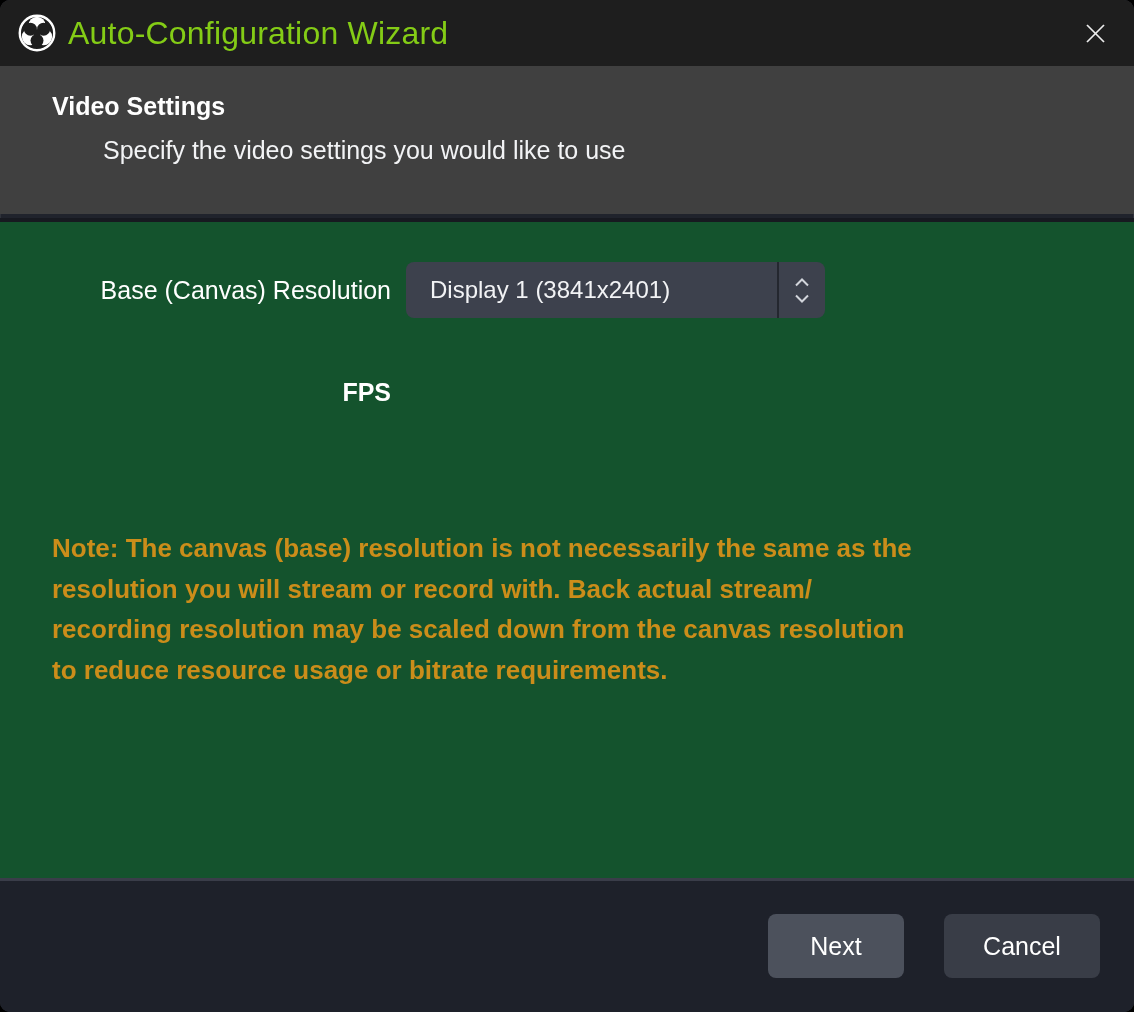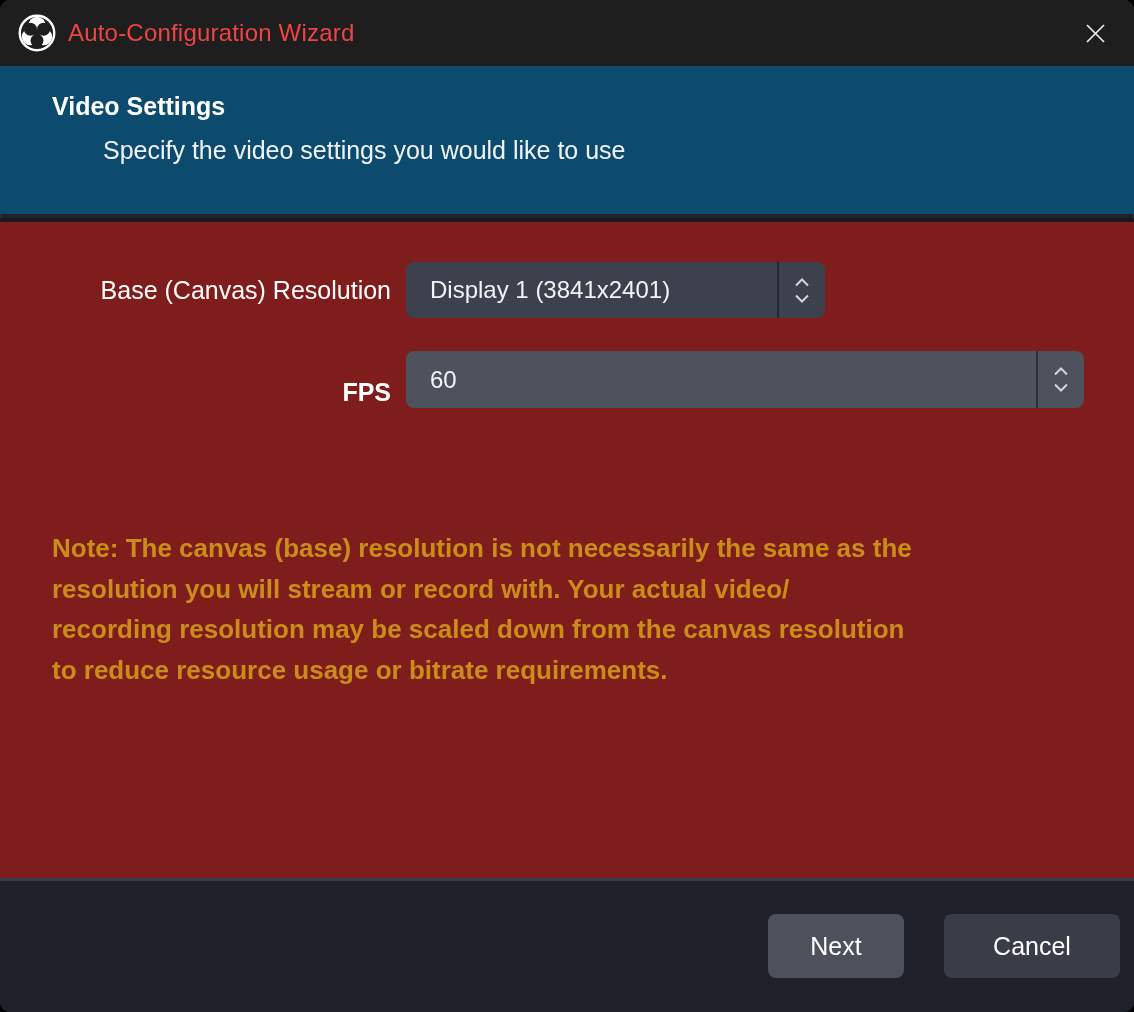--- a/index.html
+++ b/index.html
@@ -8,32 +8,32 @@
     position:relative; width:1134px; height:1012px;
     background:#20232c; border-radius:10px; overflow:hidden;
     box-shadow: inset 0 0 0 1px rgba(255,255,255,0.07);
   }
   
   .titlebar {
     position:absolute; top:0; left:0; right:0; height:66px;
     background:#1e1e1e; display:flex; align-items:center; padding:0 16px; box-sizing:border-box;
   }
   .logo-wrap { width:38px; height:38px; margin-left:2px; margin-right:12px; display:flex; align-items:center; justify-content:center; }
-  .win-title { color:#ef4444; font-size:24px; letter-spacing:0.2px; }
+  .win-title { color:#84cc16; font-size:32px; letter-spacing:0.2px; }
   .close-btn {
     margin-left:auto; width:46px; height:46px; display:flex; align-items:center; justify-content:center;
     background:transparent; border:none; cursor:pointer; padding:0;
   }
   
-  .header { position:absolute; top:66px; left:0; right:0; height:148px; background:#0c4a6e; }
+  .header { position:absolute; top:66px; left:0; right:0; height:148px; background:#404040; }
   .header-title { position:absolute; left:52px; top:26px; color:#ffffff; font-size:25px; font-weight:700; }
   .header-subtitle { position:absolute; left:103px; top:70px; color:#f2f3f5; font-size:25px; font-weight:400; }
   .header-gap { position:absolute; top:218px; left:0; right:0; height:4px; background:#171920; }
   
-  .main { position:absolute; top:222px; left:0; right:0; bottom:134px; background:#7f1d1d; }
+  .main { position:absolute; top:222px; left:0; right:0; bottom:134px; background:#14532d; }
   .field-label { position:absolute; left:0; width:391px; text-align:right; color:#ffffff; font-size:25px; }
   .combo {
     position:absolute; box-sizing:border-box; border-radius:8px; cursor:pointer;
     display:flex; align-items:center; overflow:hidden;
   }
   .combo-resolution { left:406px; top:40px; width:419px; height:56px; background:#3d414d; }
   .combo-fps        { left:406px; top:129px; width:678px; height:57px; background:#4d525d; }
   .combo-value { padding-left:24px; color:#f2f3f5; font-size:24px; flex:1 1 auto; white-space:nowrap; }
   .combo-spinner {
     width:46px; align-self:stretch; flex:0 0 auto;
@@ -47,21 +47,21 @@
   
   .footer-line { position:absolute; left:0; right:0; top:878px; height:3px; background:#3a3d49; }
   .footer { position:absolute; left:0; right:0; top:881px; bottom:0; background:#1e212a; }
   .btn {
     position:absolute; top:33px; height:64px; border:none; border-radius:8px;
     color:#ffffff; font-size:25px; font-family:"Liberation Sans", sans-serif; cursor:pointer;
     display:flex; align-items:center; justify-content:center;
   }
   .btn-back   { left:644px; width:136px; background:#393d47; }
   .btn-next   { left:768px; width:136px; background:#4c515c; }
-  .btn-cancel { left:944px; width:176px; background:#393d47; }
+  .btn-cancel { left:944px; width:156px; background:#393d47; }
 </style>
 </head>
 <body>
 
 <div class="window">
 
   <div class="titlebar">
     <span class="logo-wrap">
       <svg width="38" height="38" viewBox="0 0 24 24">
         <circle cx="12" cy="7.2" r="5.4" fill="#ffffff"></circle>
@@ -98,35 +98,24 @@
         <svg width="16" height="9" viewBox="0 0 16 9">
           <polyline points="2,7.5 8,1.5 14,7.5" fill="none" stroke="#d2d5db" stroke-width="2"></polyline>
         </svg>
         <svg width="16" height="9" viewBox="0 0 16 9">
           <polyline points="2,1.5 8,7.5 14,1.5" fill="none" stroke="#d2d5db" stroke-width="2"></polyline>
         </svg>
       </span>
     </div>
 
     <div class="field-label" style="top:156px;font-weight:bold;">FPS</div>
-    <div class="combo combo-fps">
-      <span class="combo-value">60</span>
-      <span class="combo-spinner">
-        <svg width="16" height="9" viewBox="0 0 16 9">
-          <polyline points="2,7.5 8,1.5 14,7.5" fill="none" stroke="#d2d5db" stroke-width="2"></polyline>
-        </svg>
-        <svg width="16" height="9" viewBox="0 0 16 9">
-          <polyline points="2,1.5 8,7.5 14,1.5" fill="none" stroke="#d2d5db" stroke-width="2"></polyline>
-        </svg>
-      </span>
-    </div>
 
     <div class="note">
       <div>Note: The canvas (base) resolution is not necessarily the same as the</div>
-      <div>resolution you will stream or record with. Your actual video/</div>
+      <div>resolution you will stream or record with. Back actual stream/</div>
       <div>recording resolution may be scaled down from the canvas resolution</div>
       <div>to reduce resource usage or bitrate requirements.</div>
     </div>
   </div>
 
   <div class="footer-line"></div>
   <div class="footer">
     <button class="btn btn-next">Next</button>
     <button class="btn btn-cancel">Cancel</button>
   </div>

